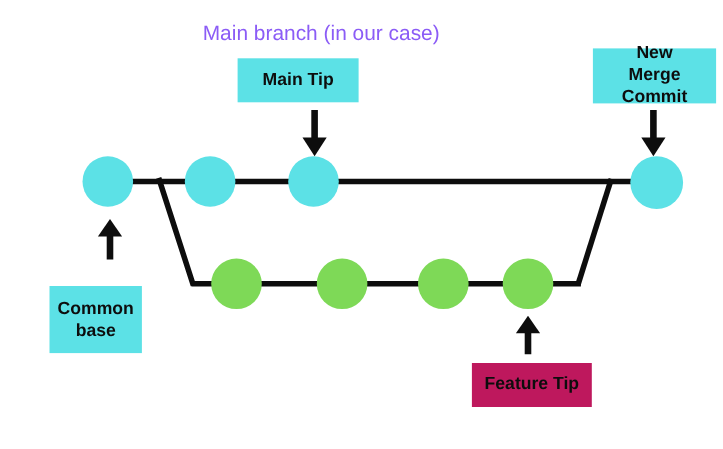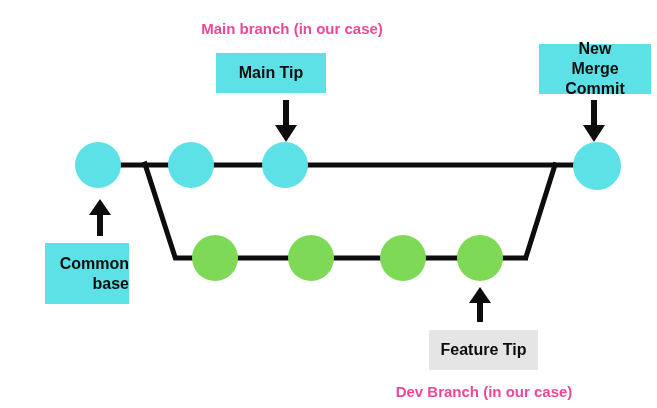--- a/index.html
+++ b/index.html
@@ -15,44 +15,44 @@
     background: #ffffff;
     overflow: hidden;
   }
   #graph-svg {
     position: absolute;
     left: 0;
     top: 0;
   }
   .caption {
     position: absolute;
-    color: #ec4899;
-    font-size: 15px;
-    font-weight: 700;
+    color: #8b5cf6;
+    font-size: 19px;
+    font-weight: 400;
     text-align: center;
     white-space: nowrap;
   }
   .caption-top  { left: 150px; top: 20px;  width: 284px; }
   .caption-bottom { left: 342px; top: 383px; width: 284px; }
   .label-box {
     position: absolute;
     display: flex;
     align-items: center;
     justify-content: center;
     text-align: center;
     font-weight: 700;
     font-size: 16px;
     line-height: 1.25;
     color: #0d0d0d;
   }
   .box-cyan  { background: #5CE1E6; }
-  .box-green { background: #e5e5e5; }
+  .box-green { background: #be185d; }
   #main-tip-box     { left: 216px; top: 53px;  width: 110px; height: 40px; }
   #new-merge-box    { left: 539px; top: 44px;  width: 112px; height: 50px; padding: 0 14px; box-sizing: border-box; }
-  #common-base-box  { left: 45px;  top: 243px; width: 84px;  height: 61px; text-align: right; }
+  #common-base-box  { left: 45px;  top: 260px; width: 84px;  height: 61px; }
   #feature-tip-box  { left: 429px; top: 330px; width: 109px; height: 40px; }
 </style>
 </head>
 <body>
 
 <div id="stage">
 
   <svg id="graph-svg" width="657" height="408" viewBox="0 0 657 408">
 
     <line x1="98" y1="165" x2="597" y2="165" stroke-width="5" stroke-linecap="butt" stroke="#0d0d0d"></line>
@@ -85,20 +85,19 @@
       <polygon points="89,215 111,215 100,199" fill="#0d0d0d"></polygon>
     </g>
 
     <g>
       <line x1="480" y1="322" x2="480" y2="300" stroke-width="6" stroke="#0d0d0d"></line>
       <polygon points="469,303 491,303 480,287" fill="#0d0d0d"></polygon>
     </g>
   </svg>
 
   <div class="caption caption-top">Main branch (in our case)</div>
-  <div class="caption caption-bottom">Dev Branch (in our case)</div>
 
   <div id="main-tip-box" class="label-box box-cyan">Main Tip</div>
   <div id="new-merge-box" class="label-box box-cyan">New Merge Commit</div>
   <div id="common-base-box" class="label-box box-cyan">Common base</div>
   <div id="feature-tip-box" class="label-box box-green">Feature Tip</div>
 
 </div>
 
 </body></html>

